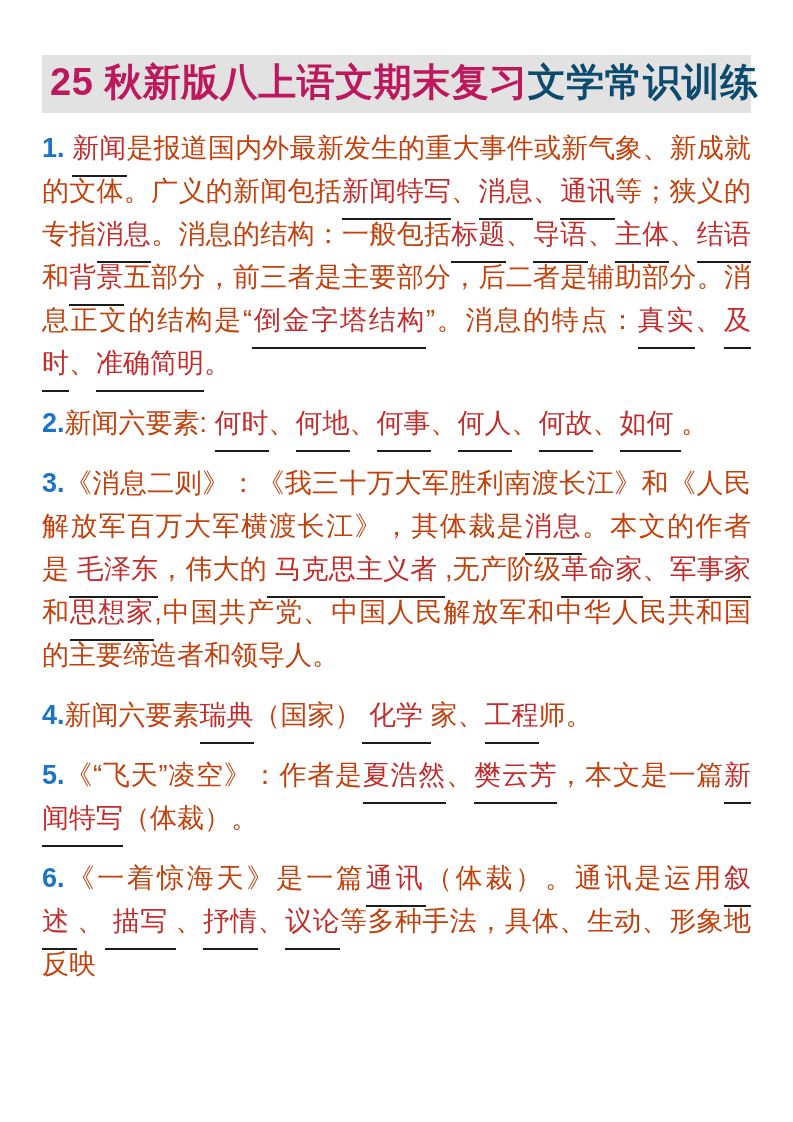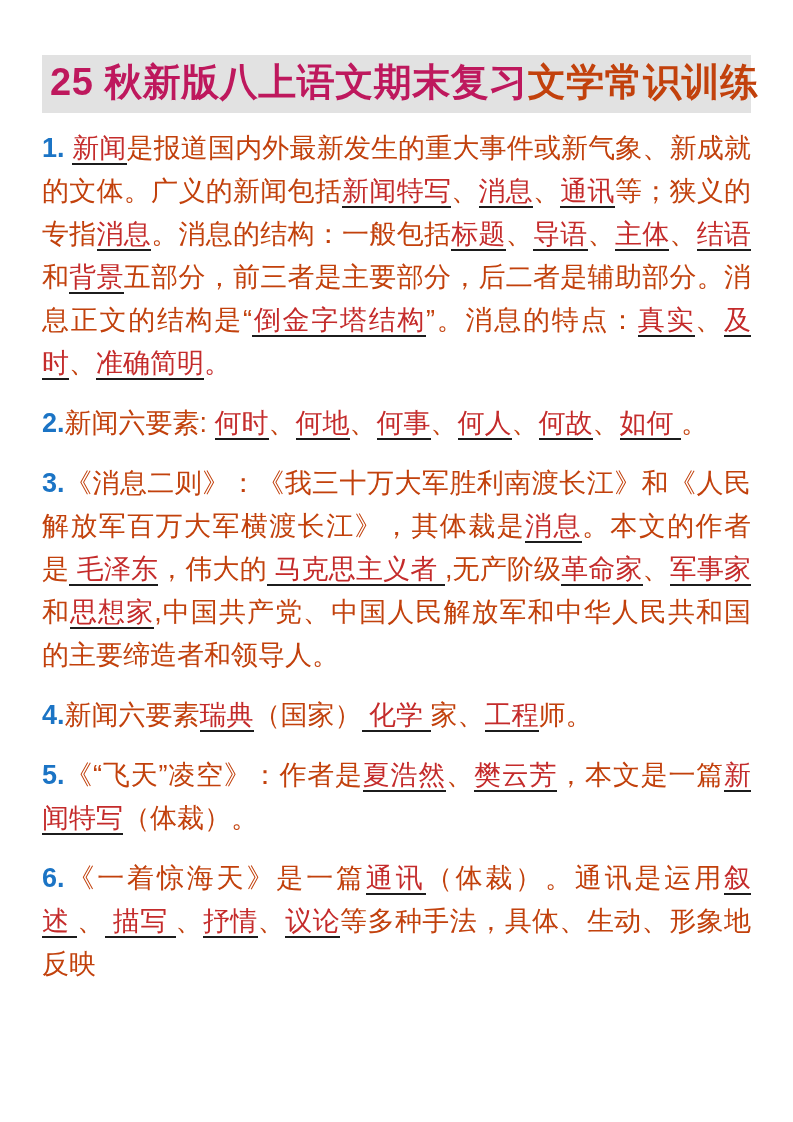--- a/index.html
+++ b/index.html
@@ -24,37 +24,37 @@
     background: #e2e2e2;
     padding: 5px 8px 7px 8px;
     margin: 0 0 14px 0;
     white-space: nowrap;
     font-size: 38px;
     font-weight: bold;
     letter-spacing: 0.5px;
     line-height: 1.2;
   }
   .title-black { color: #be185d; }
-  .title-blue  { color: #c2410c; }
+  .title-blue  { color: #0c4a6e; }
   .doc p {
     margin: 0 0 17px 0;
     font-size: 27px;
     line-height: 43px;
     text-align: justify;
     color: #1f1f1f;
   }
   .seg-num {
     color: #1b74c5;
     font-weight: bold;
   }
   .seg-plain { color: #c2410c; }
   .seg-red {
     color: #c42b2b;
     border-bottom: 2px solid #1c1c1c;
-    padding-bottom: 0px;
+    padding-bottom: 12px;
   }
   .seg-redplain { color: #c42b2b; }
 </style>
 </head>
 <body>
 
 <div class="page">
 
   <h1 class="title-bar"><span class="title-black">25 秋新版八上语文期末复习</span><span class="title-blue">文学常识训练</span></h1>
 

